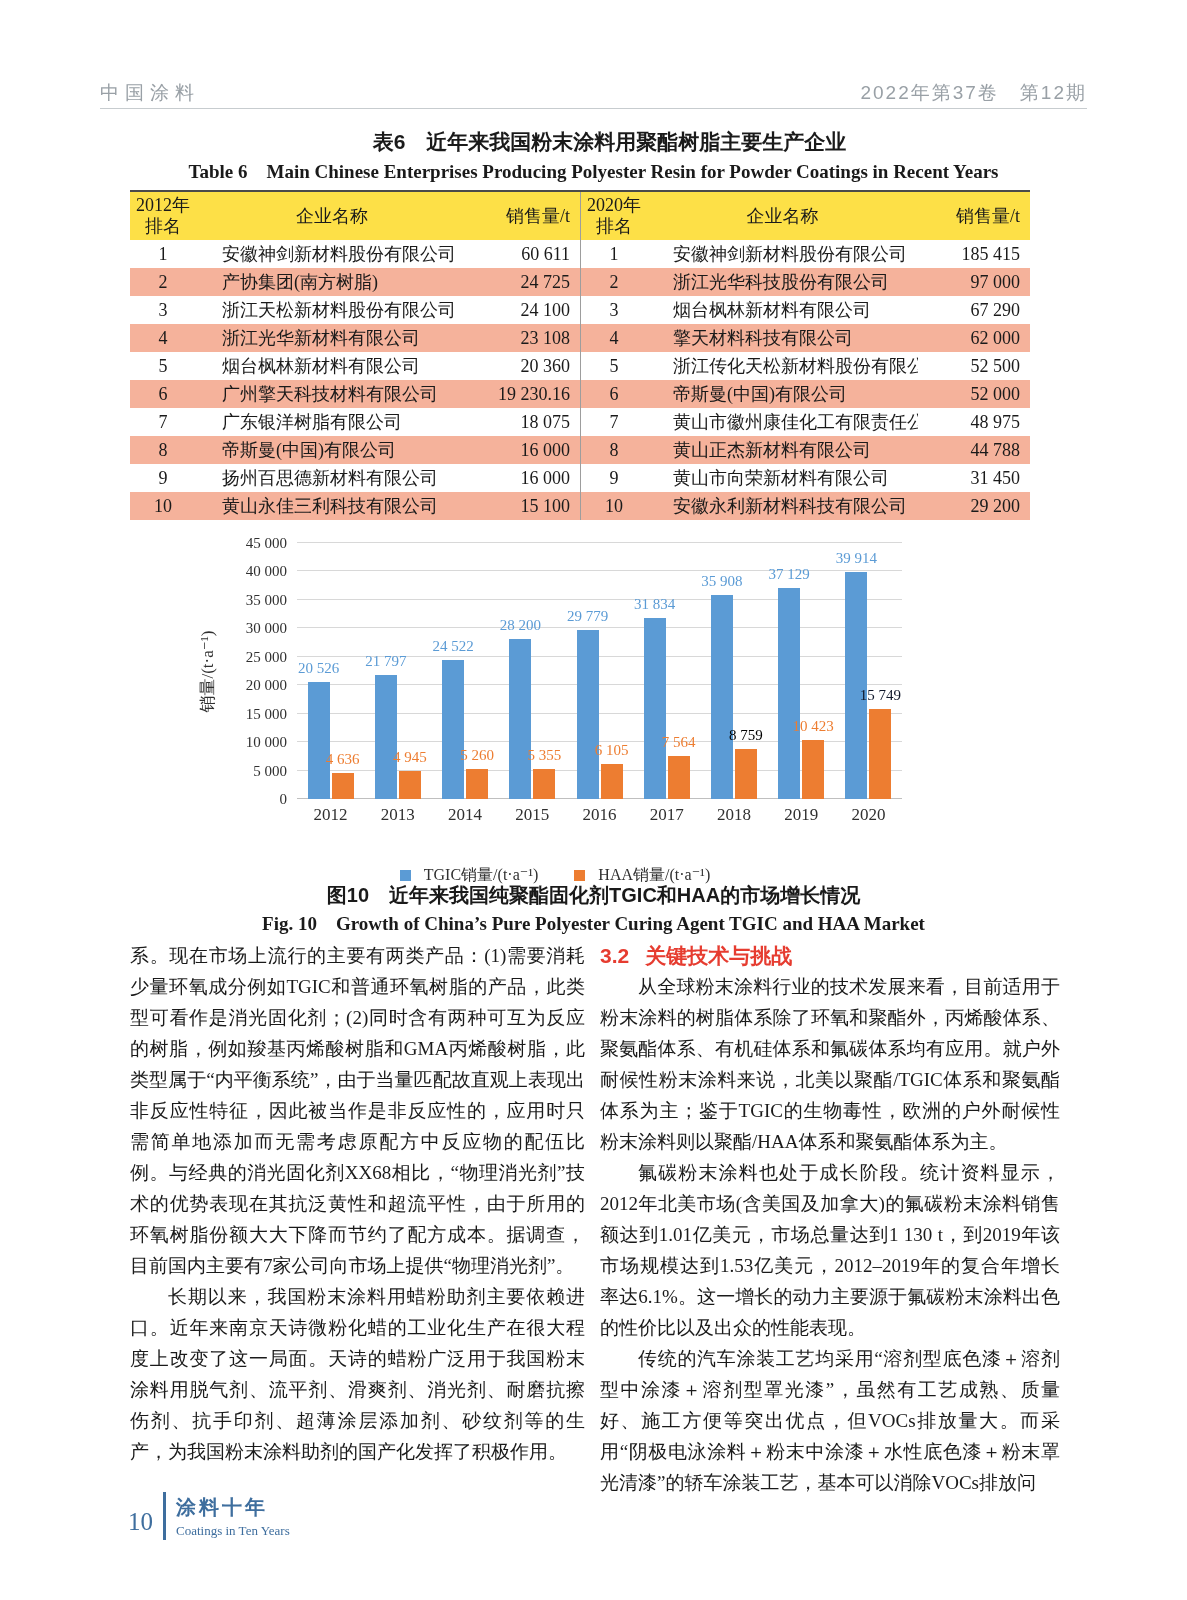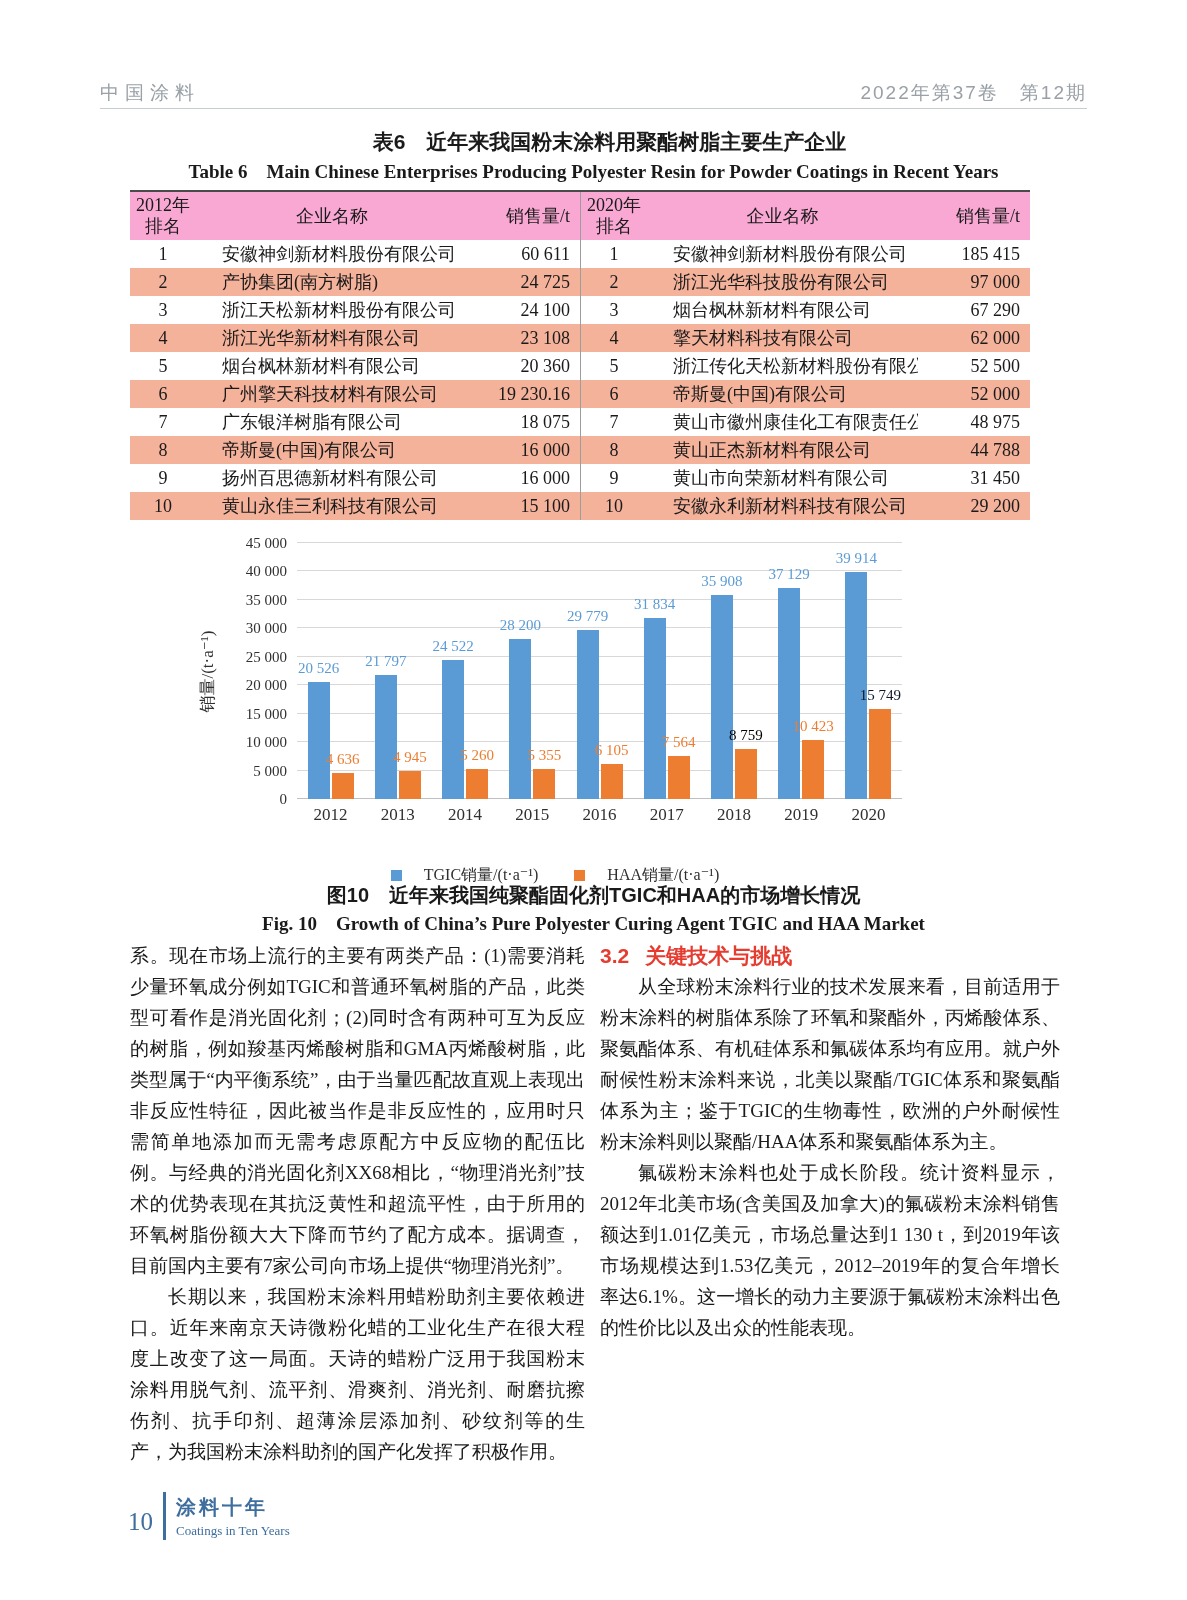--- a/index.html
+++ b/index.html
@@ -37,21 +37,21 @@
   }
 
   
   .ranking-table {
     position: absolute; top: 190px; left: 130px; width: 900px;
     display: flex; border-top: 2px solid #4A4A4A;
     font-size: 18px;
   }
   .table-half { width: 50%; }
   .table-half.right { border-left: 1px solid #9D9D9D; }
-  .t-header { display: flex; align-items: center; background: #f9a8d4; height: 48px; }
+  .t-header { display: flex; align-items: center; background: #fde047; height: 48px; }
   .t-row { display: flex; align-items: center; height: 28px; }
   .t-row.stripe { background: #F5B29B; }
   .c-rank  { width: 66px; text-align: center; line-height: 1.15; }
   .c-name  { flex: 1; text-align: left; padding-left: 26px; white-space: nowrap; overflow: hidden; }
   .t-header .c-name { text-align: center; padding-left: 0; }
   .c-sales { width: 112px; text-align: right; padding-right: 10px; white-space: nowrap; }
 
   
   .chart { position: absolute; top: 535px; left: 185px; width: 740px; height: 345px; font-size: 15px; }
   .y-axis-label {
@@ -60,21 +60,21 @@
   }
   .plot { position: absolute; left: 112px; top: 8px; width: 605px; height: 256px; }
   .gridline { position: absolute; left: 0; width: 100%; height: 1px; background: #D8D8D8; }
   .gridline.base { background: #BFBFBF; }
   .ytick { position: absolute; left: -104px; width: 94px; text-align: right; color: #303030; white-space: nowrap; }
   .bar { position: absolute; bottom: 0; width: 22px; }
   .value-label { position: absolute; width: 84px; text-align: center; white-space: nowrap; }
   .xtick { position: absolute; top: 262px; width: 64px; text-align: center; font-size: 17px; color: #303030; }
   .x-axis-label { position: absolute; left: 112px; top: 304px; width: 605px; text-align: center; font-size: 17px; color: #303030; }
   .chart-legend { position: absolute; left: 0; top: 330px; width: 100%; display: flex; justify-content: center; gap: 36px; font-size: 16px; color: #303030; }
-  .legend-item { display: flex; align-items: center; gap: 22px; }
+  .legend-item { display: flex; align-items: center; gap: 13px; }
   .legend-swatch { width: 11px; height: 11px; display: inline-block; }
 
   
   .fig-caption-zh {
     position: absolute; top: 882px; left: 0; width: 100%; text-align: center;
     font-weight: bold; font-size: 20px;
     font-family: "Liberation Sans", "DejaVu Sans", sans-serif;
   }
   .fig-caption-en {
     position: absolute; top: 911px; left: 0; width: 100%; text-align: center;
@@ -321,20 +321,21 @@
 
   <div class="body-cols">
     <div class="col-left">
       <p class="para">系。现在市场上流行的主要有两类产品：(1)需要消耗少量环氧成分例如TGIC和普通环氧树脂的产品，此类型可看作是消光固化剂；(2)同时含有两种可互为反应的树脂，例如羧基丙烯酸树脂和GMA丙烯酸树脂，此类型属于“内平衡系统”，由于当量匹配故直观上表现出非反应性特征，因此被当作是非反应性的，应用时只需简单地添加而无需考虑原配方中反应物的配伍比例。与经典的消光固化剂XX68相比，“物理消光剂”技术的优势表现在其抗泛黄性和超流平性，由于所用的环氧树脂份额大大下降而节约了配方成本。据调查，目前国内主要有7家公司向市场上提供“物理消光剂”。</p>
       <p class="para indent">长期以来，我国粉末涂料用蜡粉助剂主要依赖进口。近年来南京天诗微粉化蜡的工业化生产在很大程度上改变了这一局面。天诗的蜡粉广泛用于我国粉末涂料用脱气剂、流平剂、滑爽剂、消光剂、耐磨抗擦伤剂、抗手印剂、超薄涂层添加剂、砂纹剂等的生产，为我国粉末涂料助剂的国产化发挥了积极作用。</p>
     </div>
     <div class="col-right">
       <p class="section-heading"><span class="sec-num">3.2</span><span>关键技术与挑战</span></p>
       <p class="para indent">从全球粉末涂料行业的技术发展来看，目前适用于粉末涂料的树脂体系除了环氧和聚酯外，丙烯酸体系、聚氨酯体系、有机硅体系和氟碳体系均有应用。就户外耐候性粉末涂料来说，北美以聚酯/TGIC体系和聚氨酯体系为主；鉴于TGIC的生物毒性，欧洲的户外耐候性粉末涂料则以聚酯/HAA体系和聚氨酯体系为主。</p>
       <p class="para indent">氟碳粉末涂料也处于成长阶段。统计资料显示，2012年北美市场(含美国及加拿大)的氟碳粉末涂料销售额达到1.01亿美元，市场总量达到1 130 t，到2019年该市场规模达到1.53亿美元，2012–2019年的复合年增长率达6.1%。这一增长的动力主要源于氟碳粉末涂料出色的性价比以及出众的性能表现。</p>
+      <p class="para indent">传统的汽车涂装工艺均采用“溶剂型底色漆＋溶剂型中涂漆＋溶剂型罩光漆”，虽然有工艺成熟、质量好、施工方便等突出优点，但VOCs排放量大。而采用“阴极电泳涂料＋粉末中涂漆＋水性底色漆＋粉末罩光清漆”的轿车涂装工艺，基本可以消除VOCs排放问</p>
     </div>
   </div>
 
   <div class="page-footer">
     <span class="page-num">10</span>
     <span class="footer-bar"></span>
     <span class="footer-text">
       <div class="footer-title-zh">涂料十年</div>
       <div class="footer-title-en">Coatings in Ten Years</div>
     </span>

